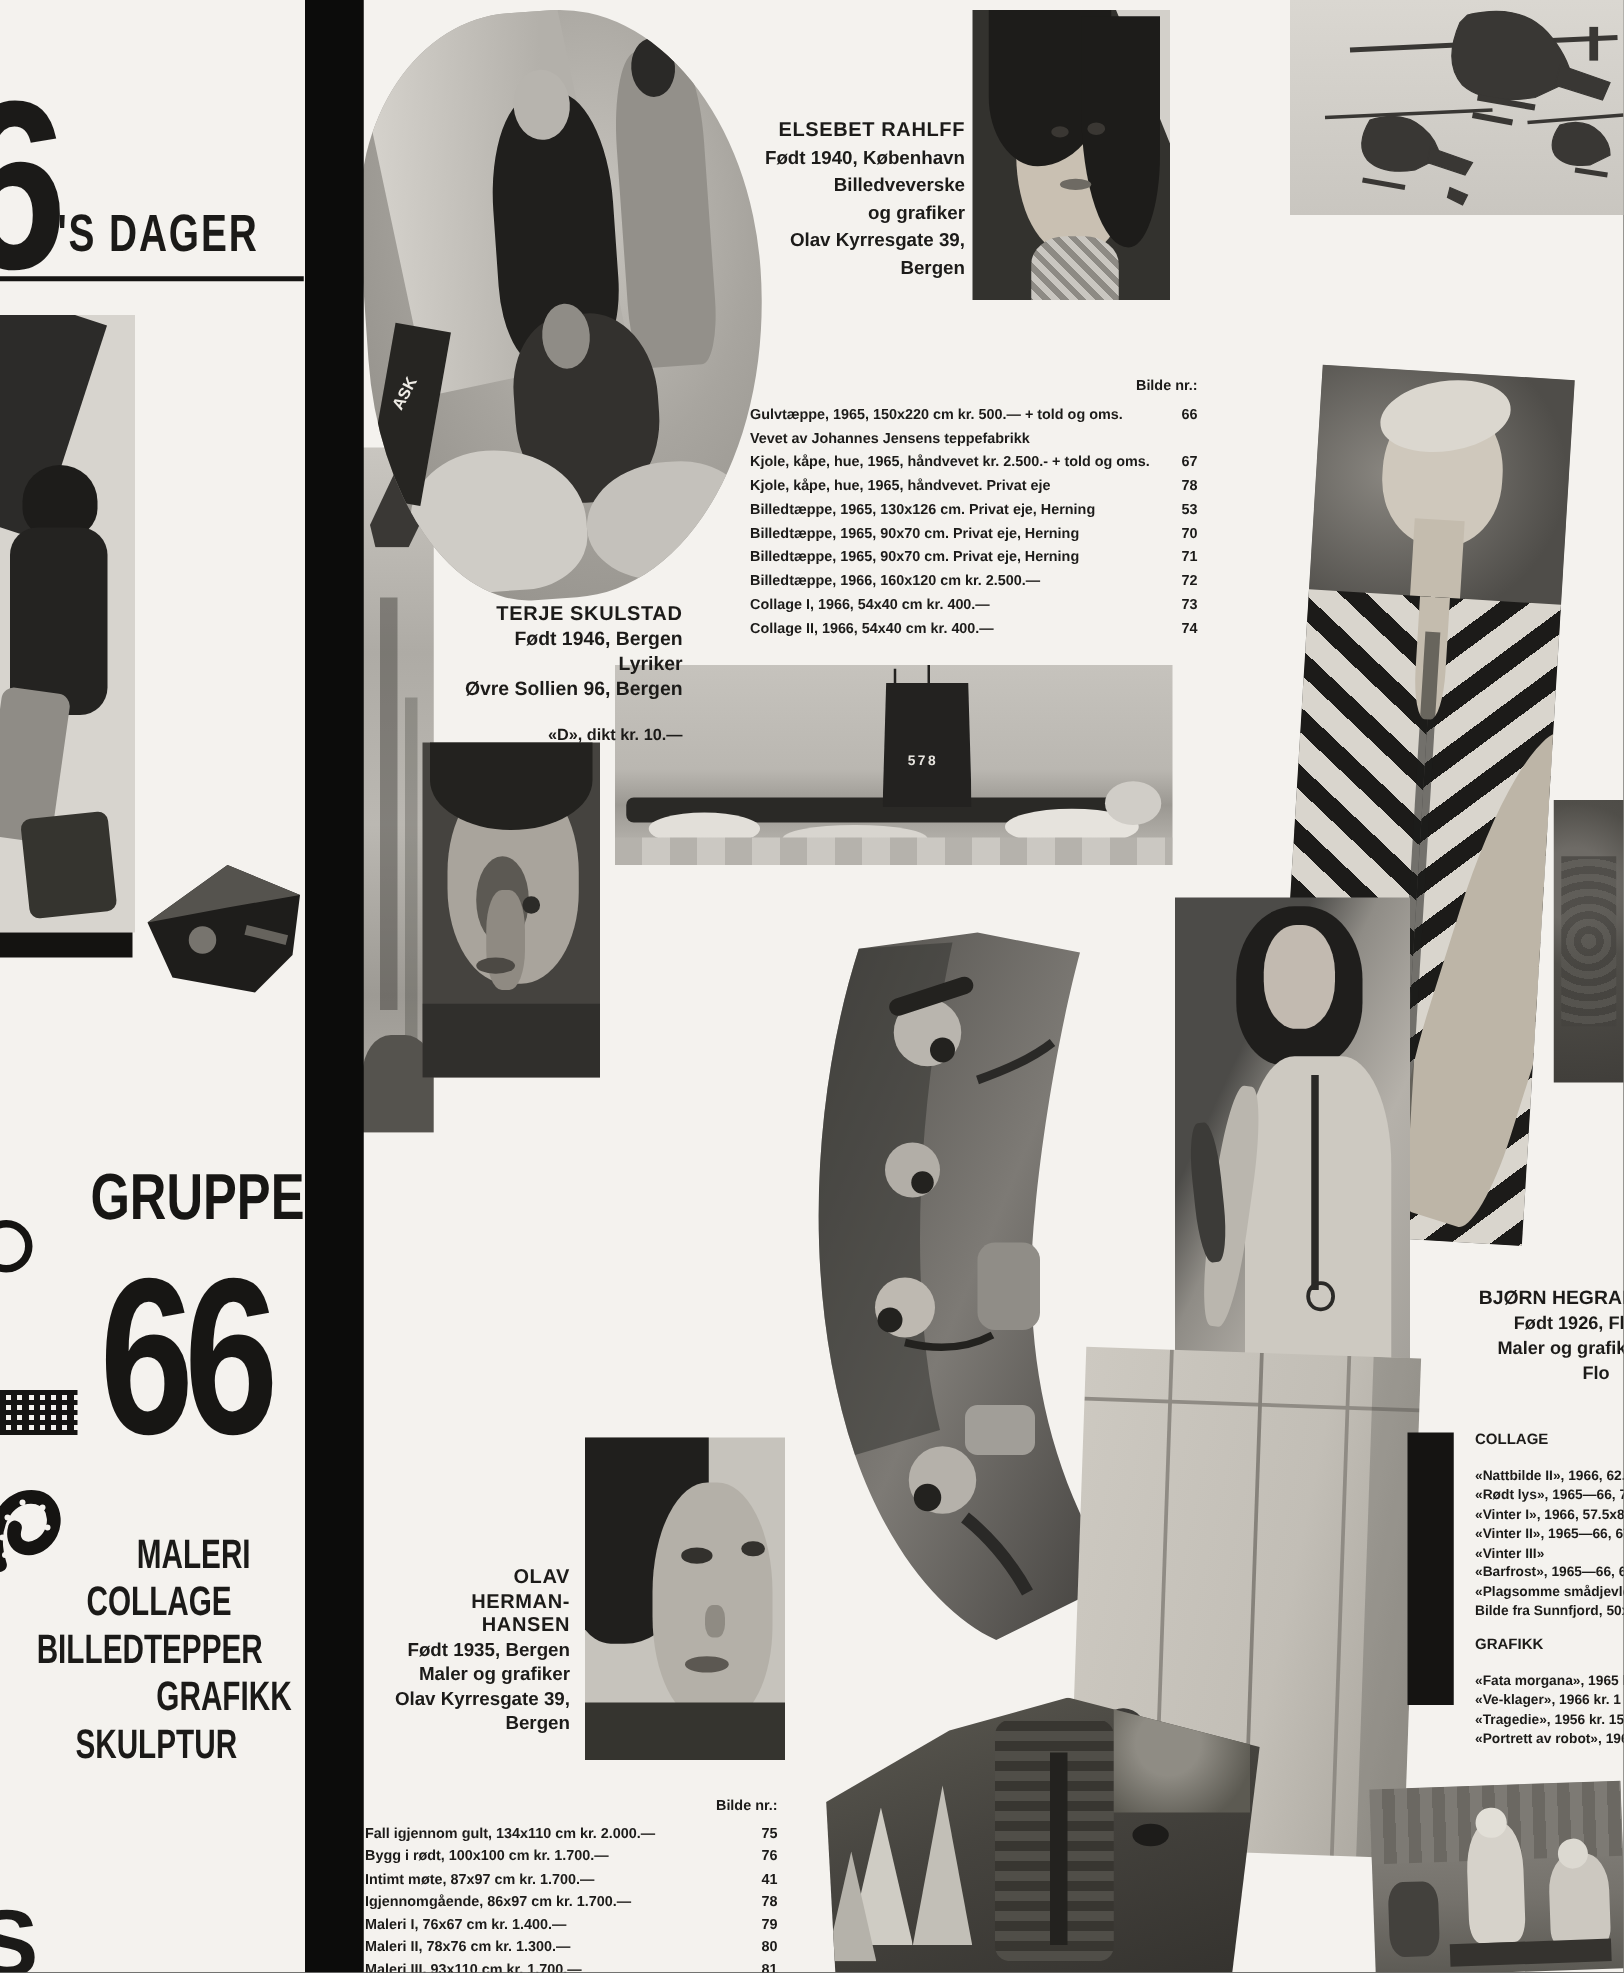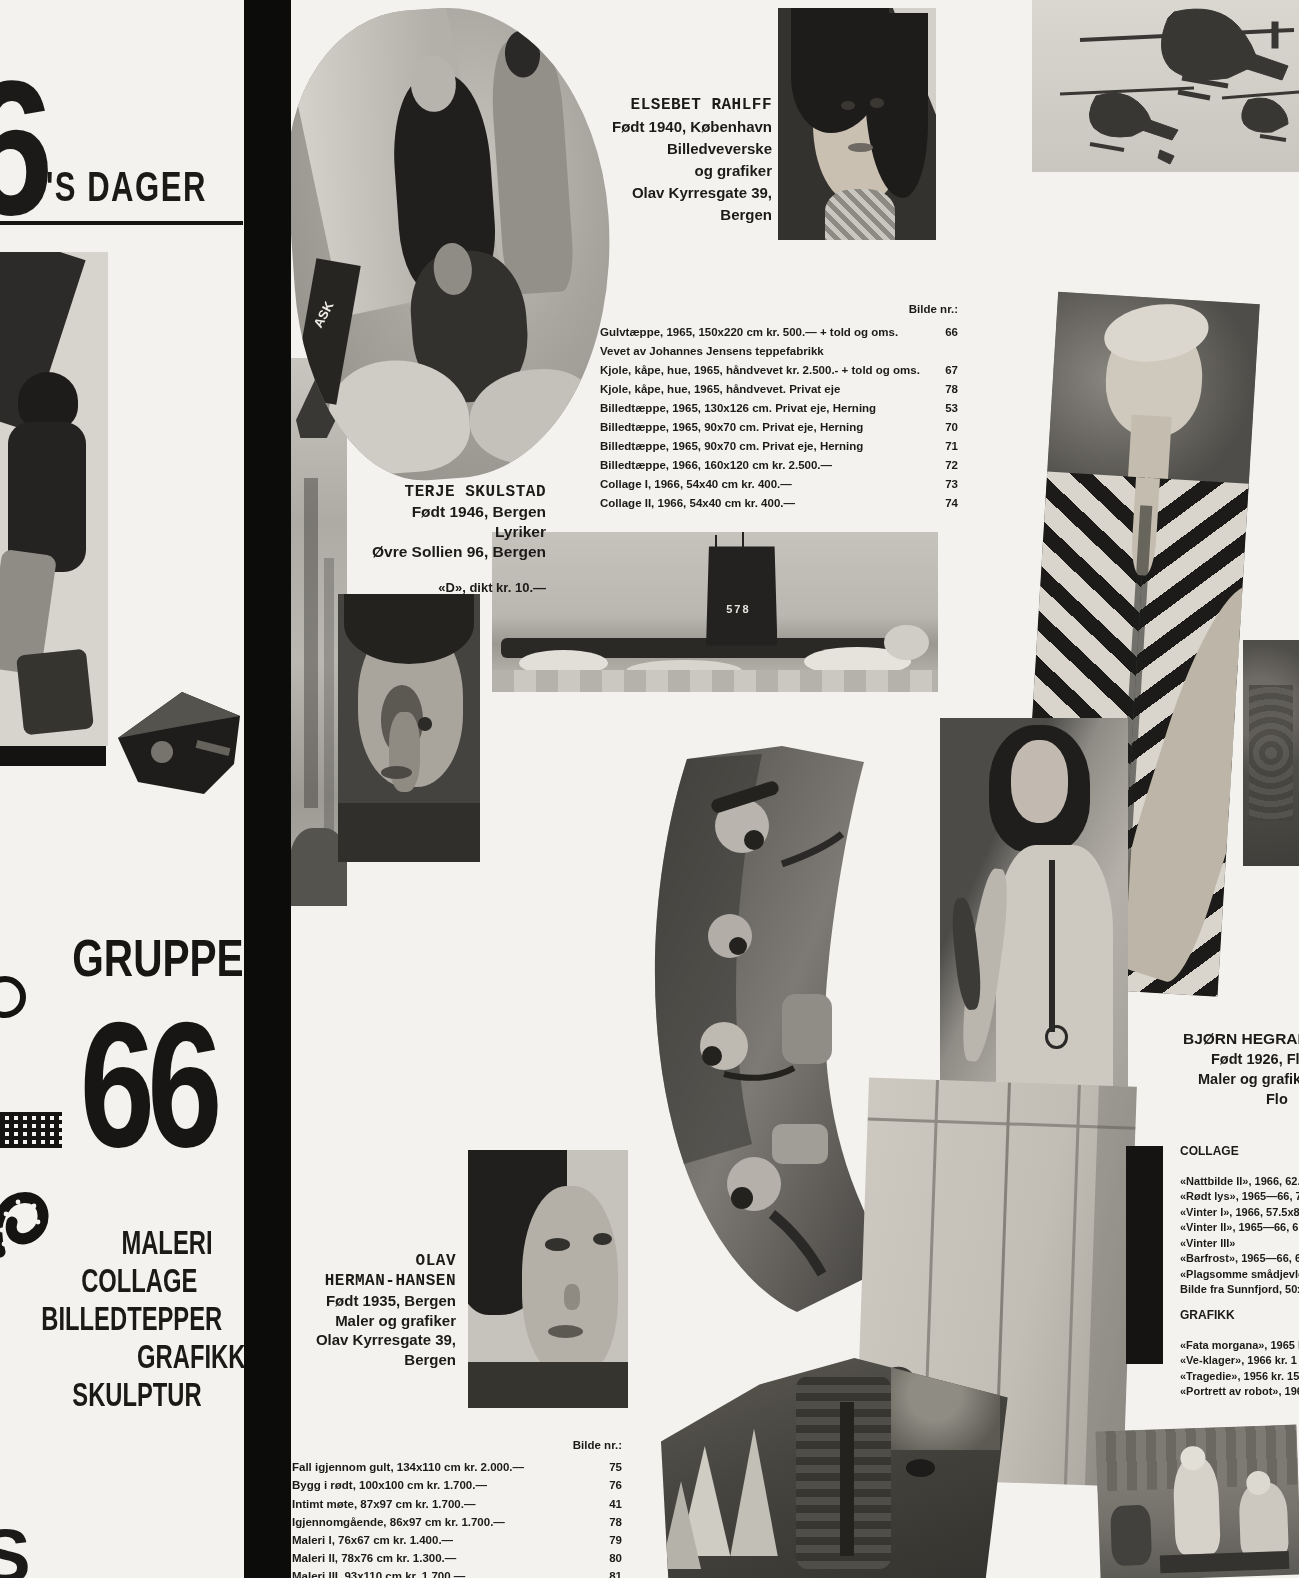--- a/index.html
+++ b/index.html
@@ -16,28 +16,28 @@
   .rule{position:absolute;left:0;top:221px;width:243px;height:4px;background:#161513;}
   .events{position:absolute;left:0;top:268px;width:235px;display:flex;flex-direction:column;align-items:flex-end;}
   .evt{font:bold 34px/40px "Liberation Sans",sans-serif;transform:scaleX(0.70);transform-origin:right center;
        color:#1b1a18;white-space:nowrap;}
   .gruppe{position:absolute;left:0;top:932px;width:213px;text-align:right;
           font:bold 52px/1 "Liberation Sans",sans-serif;margin-left:24px;}
   .gruppe span{display:inline-block;transform:scaleX(0.78);transform-origin:right center;}
   .g66{position:absolute;left:0;top:996px;width:215px;text-align:right;
        font:bold 178px/1 "Liberation Sans",sans-serif;letter-spacing:-10px;}
   .g66 span{display:inline-block;transform:scaleX(0.76);transform-origin:right center;}
-  .cats{position:absolute;left:12px;top:1224px;width:233px;display:flex;flex-direction:column;align-items:flex-end;}
+  .cats{position:absolute;left:0;top:1224px;width:233px;display:flex;flex-direction:column;align-items:flex-end;}
   .cat{font:bold 33px/38px "Liberation Sans",sans-serif;transform:scaleX(0.72);transform-origin:right center;
        color:#1b1a18;white-space:nowrap;}
   .partialS{position:absolute;left:-20px;top:1518px;font:bold 76px/1 "Liberation Sans",sans-serif;color:#1b1a18;}
   .gutter{position:absolute;left:244px;top:0;width:47px;height:1578px;background:#0c0c0b;z-index:5;}
   
   .artist{position:absolute;text-align:right;font:bold 15px/22px "Liberation Sans",sans-serif;color:#1c1b19;}
-  .artist .aname{font-size:16px;letter-spacing:0.5px;font-family:Liberation Mono, monospace;}
+  .artist .aname{font-size:16px;letter-spacing:0.5px;}
   .wlist{position:absolute;font:bold 11.5px/19px "Liberation Sans",sans-serif;color:#1c1b19;}
   .whead{text-align:right;margin-bottom:4px;}
   .wrow{display:flex;justify-content:space-between;}
   .wtxt{white-space:nowrap;}
   .wnr{width:34px;text-align:right;}
   .sideblock{position:absolute;font:bold 11px/15.5px "Liberation Sans",sans-serif;color:#1c1b19;white-space:nowrap;}
   .sidehead{font-size:12px;margin-bottom:14px;}
   .hegline{position:absolute;font:bold 14.5px/18px "Liberation Sans",sans-serif;color:#1c1b19;white-space:nowrap;}
   .blackbar{position:absolute;left:1126px;top:1146px;width:37px;height:218px;background:#151412;}
   

